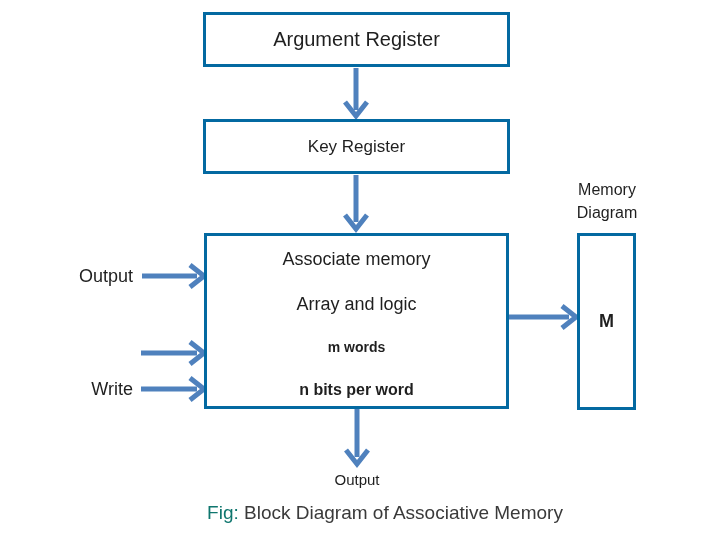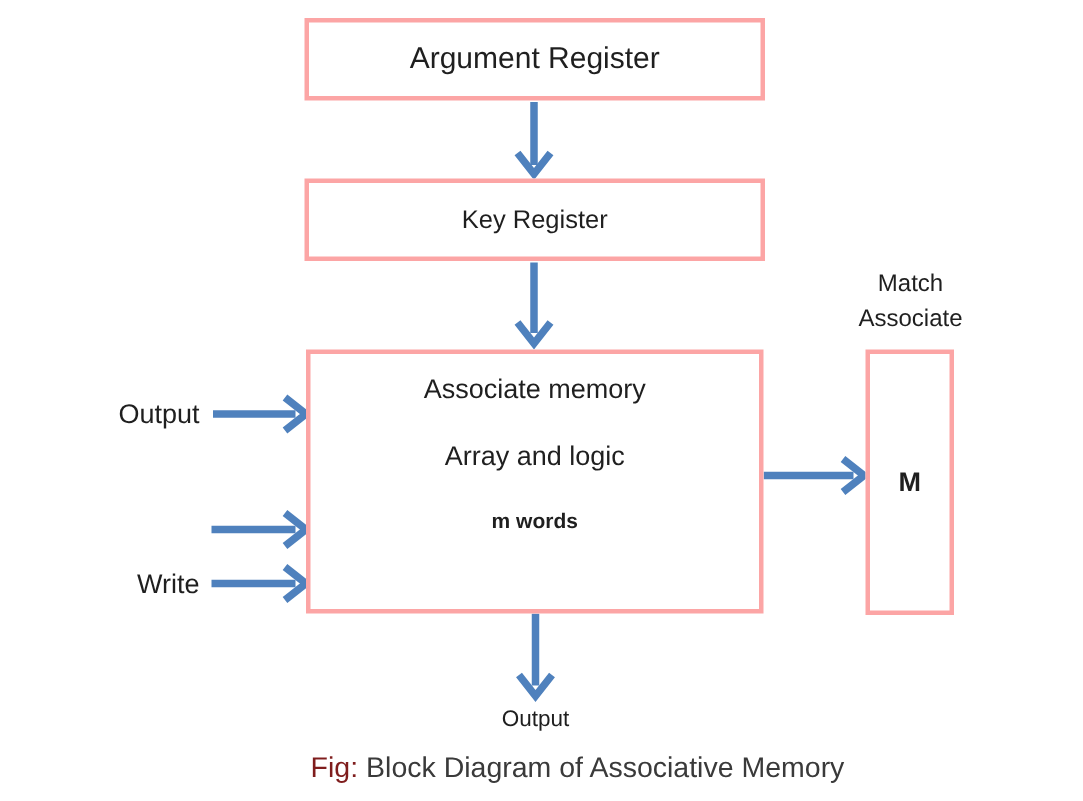--- a/index.html
+++ b/index.html
@@ -19,21 +19,21 @@
   .arrows {
     position: absolute;
     left: 0;
     top: 0;
     width: 722px;
     height: 534px;
     pointer-events: none;
   }
   .box {
     position: absolute;
-    border: 3px solid #fca5a5;
+    border: 3px solid #0369a1;
     background: #ffffff;
     box-sizing: border-box;
   }
   .box-center {
     display: flex;
     align-items: center;
     justify-content: center;
   }
   .box-argument {
     left: 203px; top: 12px;
@@ -93,21 +93,21 @@
   }
   .caption {
     position: absolute;
     left: 190px; top: 502px;
     width: 390px;
     text-align: center;
     font-size: 19px;
     color: #3a3a3a;
   }
   .caption .fig-prefix {
-    color: #7f1d1d;
+    color: #0f766e;
   }
 </style>
 </head>
 <body>
 
 <div class="canvas">
 
   <svg class="arrows" viewBox="0 0 722 534" xmlns="http://www.w3.org/2000/svg" fill="none" stroke="#4f81bd" stroke-width="5">
     <g>
       <line x1="356" y1="68" x2="356" y2="110"></line>
@@ -144,32 +144,33 @@
   </div>
 
   <div class="box box-key box-center">
     <span>Key Register</span>
   </div>
 
   <div class="box box-assoc">
     <span class="assoc-line assoc-line-1">Associate memory</span>
     <span class="assoc-line assoc-line-2">Array and logic</span>
     <span class="assoc-line assoc-line-3">m words</span>
+    <span class="assoc-line assoc-line-4">n bits per word</span>
   </div>
 
   <div class="box box-match box-center">
     <span>M</span>
   </div>
 
   <div class="side-label label-input">Output</div>
   <div class="side-label label-write">Write</div>
 
   <div class="label-match-register">
-    <div>Match</div>
-    <div>Associate</div>
+    <div>Memory</div>
+    <div>Diagram</div>
   </div>
 
   <div class="label-output">Output</div>
 
   <div class="caption">
     <span class="fig-prefix">Fig:</span>
     <span>Block Diagram of Associative Memory</span>
   </div>
 
 </div>

